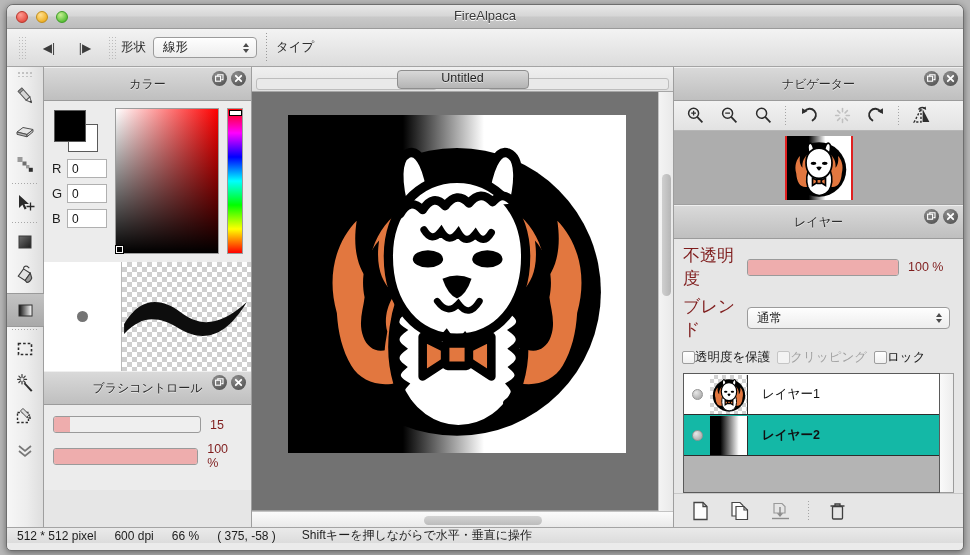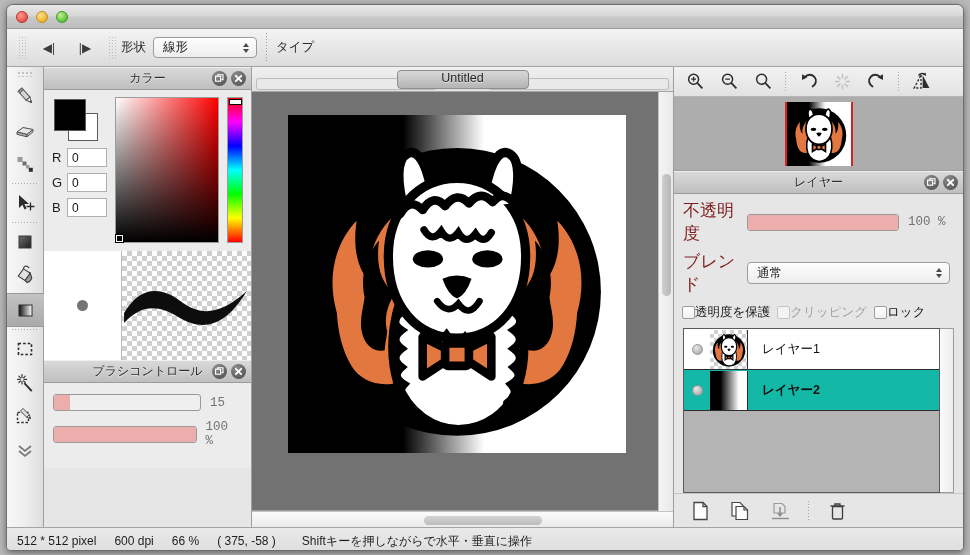--- a/index.html
+++ b/index.html
@@ -113,21 +113,21 @@
   }
 
   
   #left-dock {
     width: 208px;
     background: #e6e6e6;
     border-right: 1px solid #9e9e9e;
     display: flex; flex-direction: column;
   }
   .panel-head {
-    position: relative; height: 23px;
+    position: relative; height: 34px;
     background: linear-gradient(to bottom,#d9d9d9,#bfbfbf);
     border-bottom: 1px solid #9b9b9b;
     border-top: 1px solid #efefef;
     display: flex; align-items: center; justify-content: center;
   }
   .panel-head .ttl { font-size: 12px; color: #2b2b2b; text-shadow: 0 1px 0 rgba(255,255,255,.6); }
   .head-btns { position: absolute; right: 5px; top: 3px; display: flex; gap: 4px; }
   .hbtn {
     width: 15px; height: 15px; border-radius: 50%;
     background: radial-gradient(circle at 35% 28%,#8d8d8d,#595959 75%);
@@ -181,21 +181,21 @@
   }
 
   
   #bc-body { padding: 11px 9px; background: #ececec; }
   .slider-row { display: flex; align-items: center; margin-bottom: 9px; }
   .slider {
     height: 17px; border: 1px solid #9a9a9a; border-radius: 3px;
     background: #efefef; position: relative; overflow: hidden;
   }
   .slider .fill { height: 100%; background: #eeadad; }
-  .slider-val { font-size: 12.5px; color: #737373; margin-left: 9px; font-family: Liberation Mono, monospace; }
+  .slider-val { font-size: 12.5px; color: #7f1d1d; margin-left: 9px; }
 
   
   #canvas-area {
     flex: 1; display: flex; flex-direction: column;
     background: #e2e2e2; min-width: 0;
   }
   #tabbar {
     height: 25px; background: linear-gradient(to bottom,#f0f0f0,#e0e0e0);
     border-bottom: 1px solid #a6a6a6; position: relative;
     display: flex; align-items: center; justify-content: center;
@@ -299,38 +299,39 @@
   }
   #layer-btns {
     height: 34px; display: flex; align-items: center; padding: 0 14px; gap: 16px;
     border-top: 1px solid #c8c8c8;
   }
   .lbtn { width: 24px; height: 24px; display: flex; align-items: center; justify-content: center; }
   .lsep { width: 1px; height: 19px; background-image: linear-gradient(#a5a5a5 50%, transparent 0); background-size: 1px 3px; }
 
   
   #statusbar {
-    height: 27px; background: linear-gradient(to bottom,#eaeaea,#dcdcdc);
+    height: 16px; background: linear-gradient(to bottom,#eaeaea,#dcdcdc);
     border-top: 1px solid #a4a4a4;
     display: flex; align-items: center; padding-left: 10px; gap: 18px;
     font-size: 12px; color: #1d1d1d;
   }
   #statusbar .hint { margin-left: 8px; }
 
   svg { shape-rendering: geometricPrecision; }
 </style>
 </head>
 <body>
 
 <div id="app-window">
 
   <div id="titlebar">
     <div class="traffic tl-close"></div>
     <div class="traffic tl-min"></div>
     <div class="traffic tl-max"></div>
+    <div id="window-title">FireAlpaca</div>
   </div>
 
   <div id="option-bar">
     <div class="grip"></div>
     <div class="navbtn">◀|</div>
     <div class="navbtn">|▶</div>
     <div class="grip"></div>
     <div class="opt-label">形状</div>
     <div class="sel" style="width:104px;">
       <span>線形</span>
@@ -627,20 +628,39 @@
           <div class="thumb" style="top:82px;height:122px;"></div>
         </div>
       </div>
       <div class="hscroll">
         <div class="thumb" style="left:172px;width:118px;"></div>
       </div>
     </div>
 
     <div id="right-dock">
 
+      <div class="panel-head">
+        <span class="ttl">ナビゲーター</span>
+        <span class="head-btns">
+          <span class="hbtn">
+            <svg width="9" height="9" viewBox="0 0 9 9">
+                <rect x="0.6" y="2.2" width="5" height="5" fill="none" stroke="#fff" stroke-width="1.1"></rect>
+                <polyline points="2.8,2.2 2.8,0.8 8,0.8 8,5.6 6.4,5.6" fill="none" stroke="#fff" stroke-width="1.1"></polyline>
+              </svg>
+          </span>
+          <span class="hbtn">
+            <svg width="9" height="9" viewBox="0 0 9 9">
+                <g stroke="#fff" stroke-width="1.8" stroke-linecap="round">
+                  <line x1="1.8" y1="1.8" x2="7.2" y2="7.2"></line>
+                  <line x1="7.2" y1="1.8" x2="1.8" y2="7.2"></line>
+                </g>
+              </svg>
+          </span>
+        </span>
+      </div>
 
       <div id="nav-tools">
         <div class="navtool">
           <svg width="19" height="19" viewBox="0 0 19 19">
             <circle cx="7.6" cy="7.2" r="5" fill="none" stroke="#2d2d2d" stroke-width="1.5"></circle>
             <line x1="11.2" y1="10.9" x2="16.4" y2="16.4" stroke="#2d2d2d" stroke-width="1.8"></line>
             <g stroke="#2d2d2d" stroke-width="1.3">
                 <line x1="5.2" y1="7.2" x2="10" y2="7.2"></line>
                 <line x1="7.6" y1="4.8" x2="7.6" y2="9.6"></line>
               </g>

